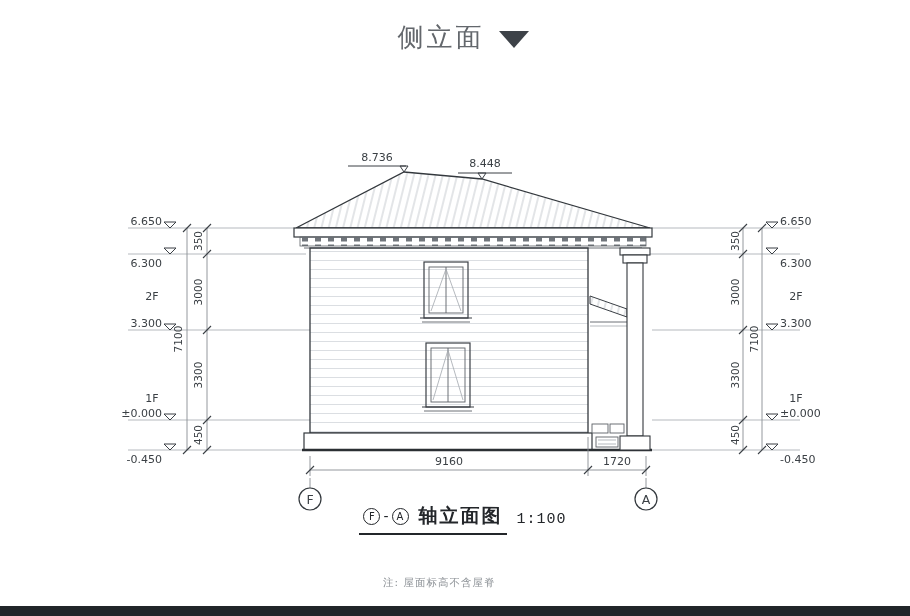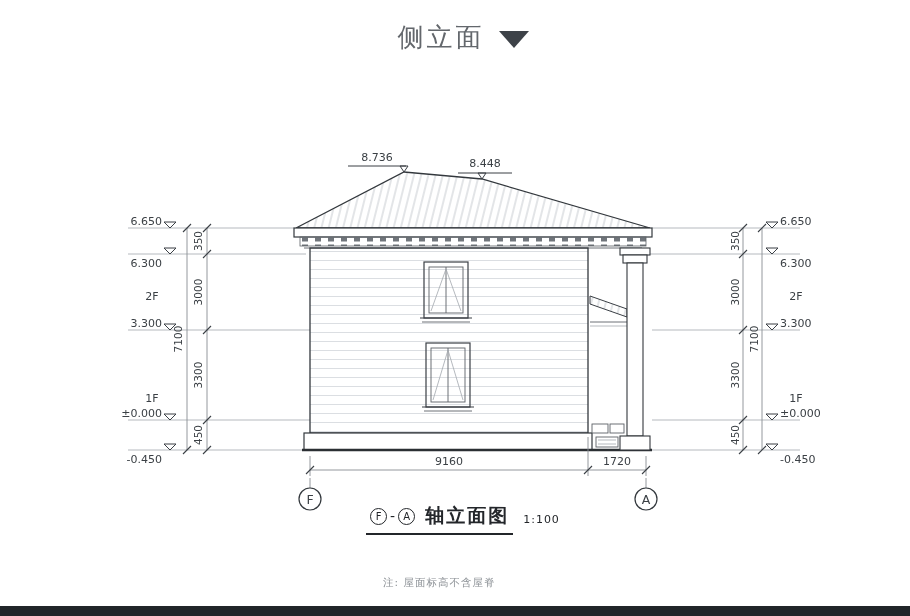--- a/index.html
+++ b/index.html
@@ -23,21 +23,21 @@
   .tick{stroke:#3a3f45;stroke-width:1.1;fill:none;}
   .mark{stroke:#3a3f45;stroke-width:1;fill:none;}
   .caption{position:absolute;top:503px;left:0;width:100%;display:flex;
            justify-content:center;align-items:center;color:#23262a;}
   .cap-main{display:inline-flex;align-items:center;gap:3px;border-bottom:2px solid #23262a;
             padding:0 4px 4px 4px;}
   .axis-chip{width:15px;height:15px;border:1.2px solid #23262a;border-radius:50%;
              font-size:10px;display:inline-flex;align-items:center;justify-content:center;}
   .cap-dash{font-size:14px;}
   .cap-title{font-size:19px;font-weight:bold;letter-spacing:2px;margin-left:7px;}
-  .cap-scale{font-size:11px;margin-left:10px;letter-spacing:1px;}
+  .cap-scale{font-size:15px;margin-left:10px;letter-spacing:1px;font-family:Liberation Mono, monospace;}
   .caption-note{position:absolute;top:530px;left:383px;font-size:10.5px;color:#8b9095;letter-spacing:1px;margin-top:46px;}
   .bottom-bar{position:absolute;left:0;bottom:0;width:100%;height:10px;background:#212529;}
 </style>
 </head>
 <body>
 
 <div class="page">
 
   <div class="header">
     <span class="header-title">侧立面</span>

